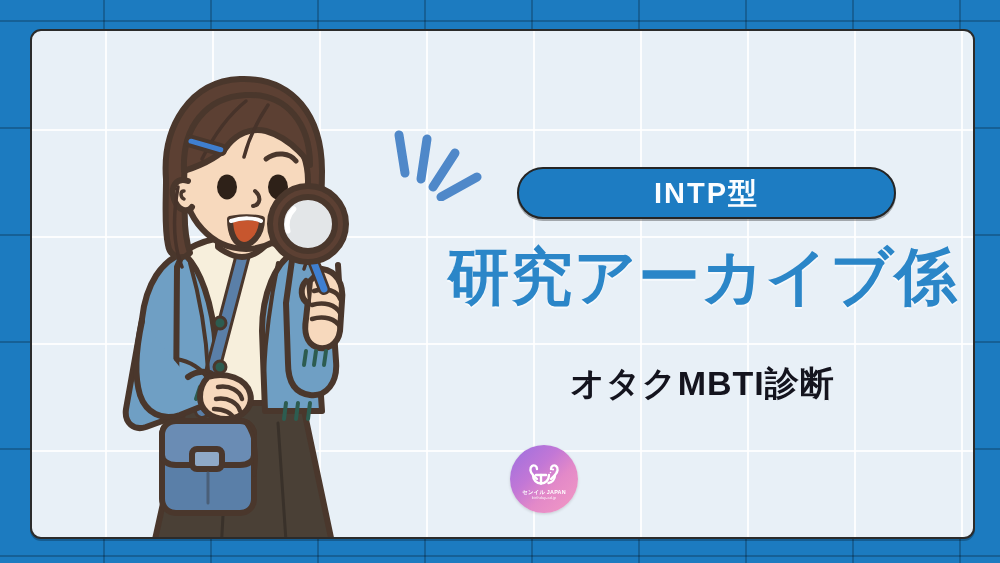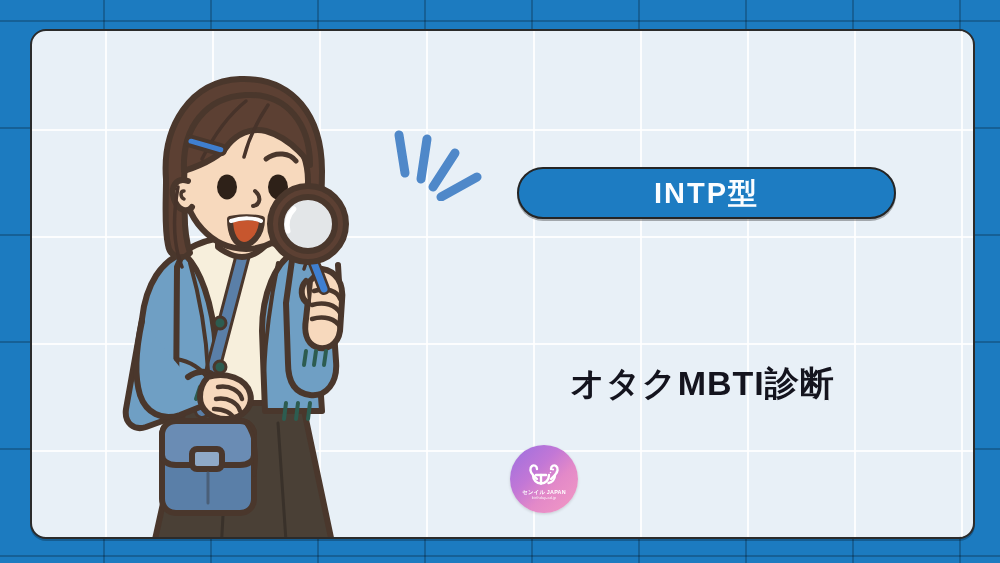--- a/index.html
+++ b/index.html
@@ -16,21 +16,21 @@
     background-image:
       linear-gradient(to right, rgba(0,0,0,.22) 1.5px, transparent 1.5px),
       linear-gradient(to bottom, rgba(0,0,0,.22) 1.5px, transparent 1.5px);
     background-size:107px 107px;
     background-position:-4px 20px;
   }
 
   
   .card{
     position:absolute;left:30px;top:29px;width:941px;height:506px;
-    background:#e8f0f7;border-radius:16px;
+    background:#e8f0f7;border-radius:11px;
     border:2px solid #2b2b2b;
     box-shadow:0 2px 0 rgba(0,0,0,.25);
     overflow:hidden;
   }
   .card-grid{
     position:absolute;inset:0;
     background-image:
       linear-gradient(to right, rgba(255,255,255,.85) 1.5px, transparent 1.5px),
       linear-gradient(to bottom, rgba(255,255,255,.85) 1.5px, transparent 1.5px);
     background-size:107px 107px;
@@ -233,20 +233,21 @@
         </g>
       </svg>
     </div>
 
     <div class="content">
 
       <div class="badge">
         <span class="badge-text">INTP型</span>
       </div>
 
+      <div class="title">研究アーカイブ係</div>
 
       <div class="subtitle">オタクMBTI診断</div>
     </div>
 
     <div class="logo">
       <svg class="logo-mark" viewBox="0 0 40 26" xmlns="http://www.w3.org/2000/svg">
         <g fill="none" stroke="#ffffff" stroke-width="2.4" stroke-linecap="round">
           <path d="M13 7 C13 4 10 2.5 8 4 C5.5 5.8 6 10 9 13 L13 17"></path>
           <path d="M27 7 C27 4 30 2.5 32 4 C34.5 5.8 34 10 31 13 L27 17"></path>
           <path d="M9 13 C9 18 12.5 21.5 17 21.5 C21.5 21.5 25 18 25 13"></path>

